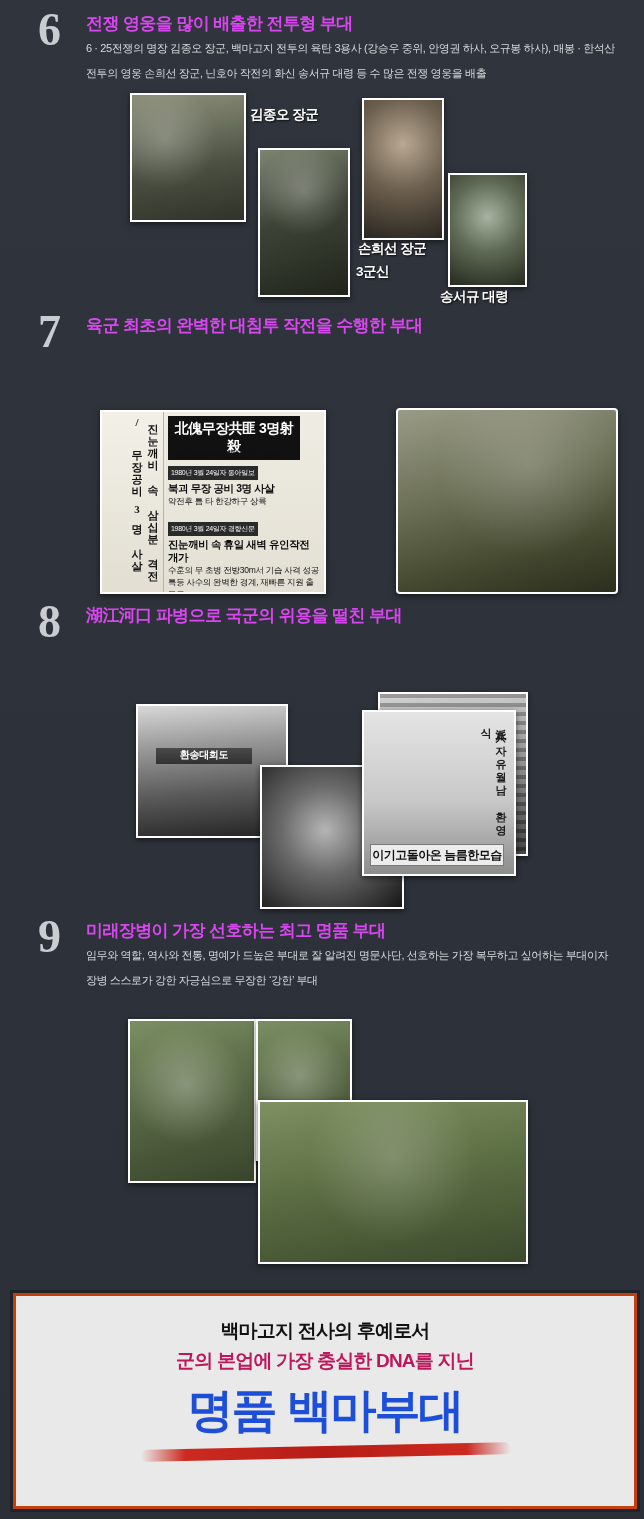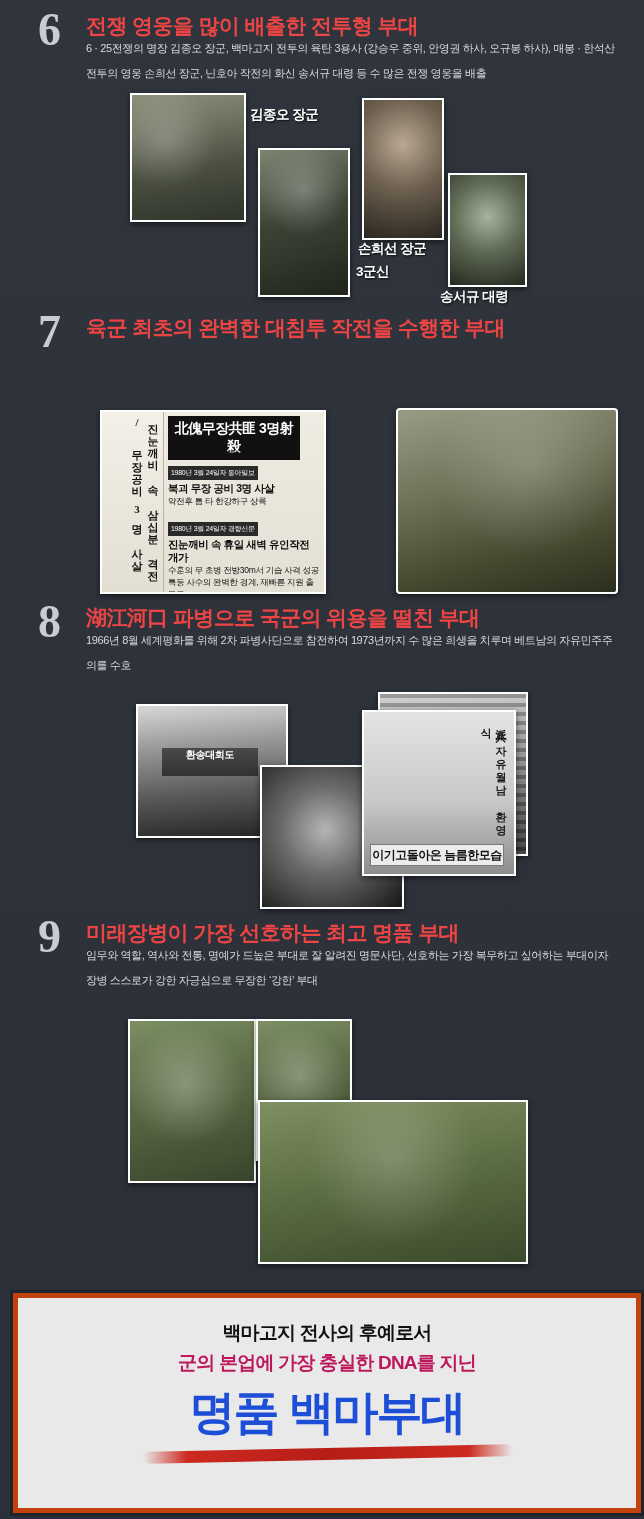--- a/index.html
+++ b/index.html
@@ -36,23 +36,23 @@
     font-weight: bold;
     color: #c9ccd1;
     line-height: 44px;
     letter-spacing: -1px;
     font-family: "Liberation Serif", serif;
   }
   .headline {
     position: absolute;
     left: 86px;
     top: 4px;
-    font-size: 21px;
-    font-weight: bold;
-    color: #ef4444;
+    font-size: 17px;
+    font-weight: bold;
+    color: #d946ef;
     letter-spacing: -0.6px;
   }
   .body-text {
     position: absolute;
     left: 86px;
     top: 28px;
     width: 530px;
     font-size: 11px;
     line-height: 25px;
     color: #d7dade;
@@ -221,21 +221,21 @@
   }
 
   
   .footer {
     position: absolute;
     left: 13px;
     top: 1293px;
     width: 618px;
     height: 210px;
     background: #e9e9e9;
-    border: 5px solid #c2410c;
+    border: 3px solid #c2410c;
     box-shadow: 0 0 0 3px rgba(0,0,0,0.25);
   }
   .footer-l1 {
     position: absolute;
     top: 22px; left: 0; right: 0;
     text-align: center;
     font-size: 19px;
     font-weight: bold;
     color: #111;
     letter-spacing: -0.8px;
@@ -309,24 +309,23 @@
         <span>수훈의 무 초병 전방30m서 기습 사격 성공 특등 사수의 완벽한 경계, 재빠른 지원 출동도</span>
       </div>
     </div>
 
     <div class="photo ph-field" style="left:396px; top:98px; width:218px; height:182px; border-radius:4px;"></div>
   </div>
 
   <div class="section" style="top:600px; height:310px;">
     <div class="num">8</div>
     <div class="headline">湖江河口 파병으로 국군의 위용을 떨친 부대</div>
-    <div class="body-text">1966년 8월 세계평화를 위해 2차 파병사단으로 참전하여 1973년까지 수 많은 희생을 치루며 베트남의 자유민주주의를 수호</div>
 
     <div class="photo ph-bw-parade" style="left:136px; top:104px; width:148px; height:130px;">
-      <div class="red-banner" style="left:24px; top:42px; width:96px; height:28px;">환송대회도</div>
+      <div class="red-banner" style="left:18px; top:42px; width:96px; height:16px;">환송대회도</div>
     </div>
 
     <div class="photo ph-bw-tunnel" style="left:260px; top:165px; width:140px; height:140px;"></div>
 
     <div class="photo ph-bw-ranks" style="left:378px; top:92px; width:146px; height:160px;"></div>
 
     <div class="photo ph-bw-banner" style="left:362px; top:110px; width:150px; height:162px; left:362px;">
       <div class="vert-text" style="right:6px; top:8px; height:120px;">派兵 자유월남 환영식</div>
       <div class="banner-strip" style="left:6px; bottom:8px; width:132px; height:20px; line-height:20px;">이기고돌아온 늠름한모습</div>
     </div>

